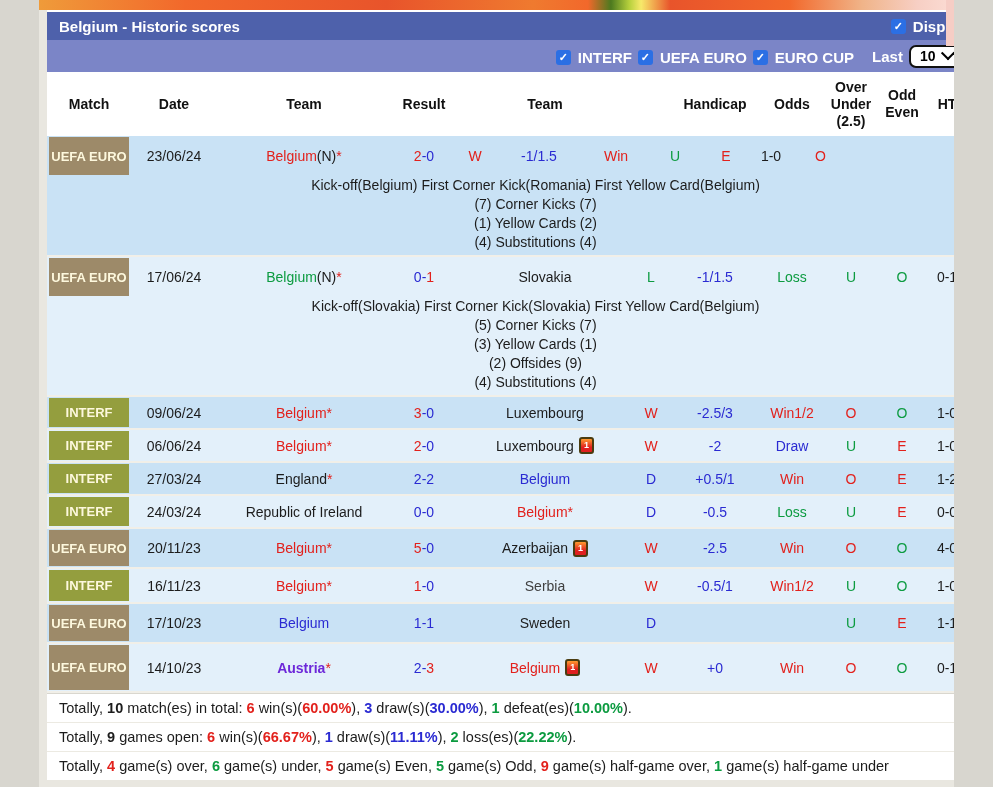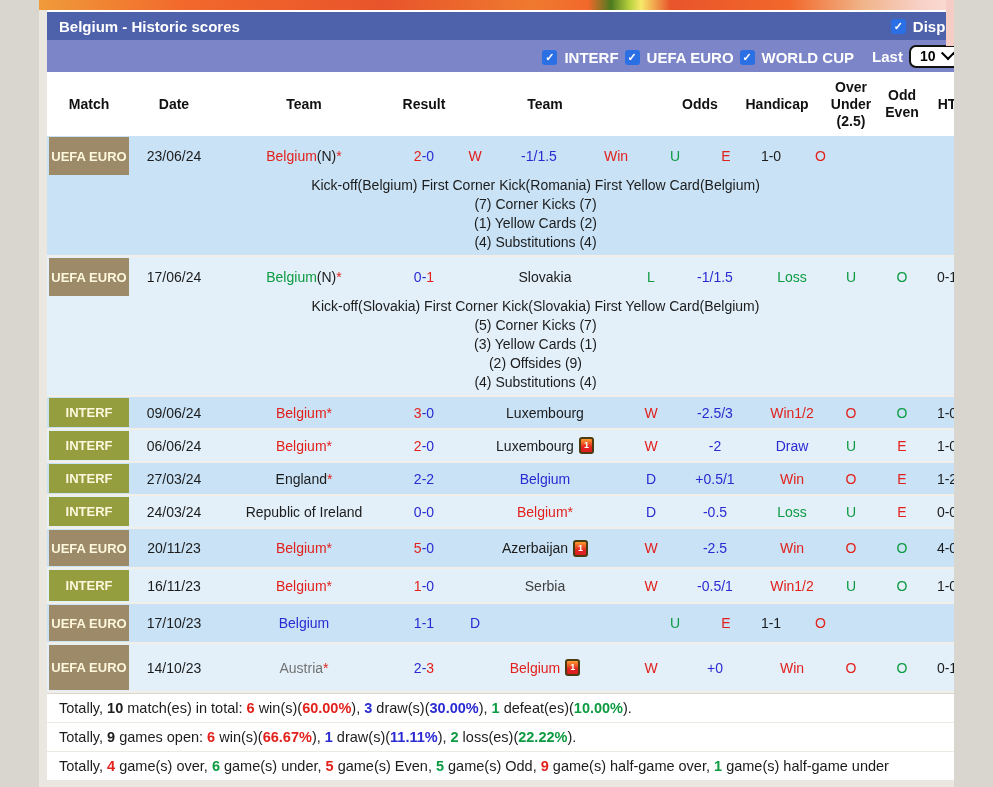--- a/index.html
+++ b/index.html
@@ -70,40 +70,40 @@
     </div>
     <div class="filter-bar">
       <span id="filters"><span class="fgroup">
             <span class="cb"></span>
             <span>INTERF</span>
           </span><span class="fgroup">
             <span class="cb"></span>
             <span>UEFA EURO</span>
           </span><span class="fgroup">
             <span class="cb"></span>
-            <span>WORLD CUP</span>
+            <span>EURO CUP</span>
           </span></span>
       <span class="last-group">
         <span>Last</span>
         <span class="select">
           <span>10</span>
           <span class="chev"></span>
         </span>
         <span>games</span>
       </span>
     </div>
     <div class="thead" id="thead">
         <div class="hcell c0">Match</div>
         <div class="hcell c1">Date</div>
         <div class="hcell c2">Team</div>
         <div class="hcell c3">Result</div>
         <div class="hcell c4">Team</div>
         <div class="hcell c5"></div>
+        <div class="hcell c6">Handicap</div>
         <div class="hcell c7">Odds</div>
-        <div class="hcell c6">Handicap</div>
         <div class="hcell c8">Over
 Under
 (2.5)</div>
         <div class="hcell c9">Odd
 Even</div>
         <div class="hcell c10">HT</div>
         <div class="hcell c11">Over
 Under
 (0.75)</div>
       </div>
@@ -457,20 +457,23 @@
             </div>
             <div class="cell c1">17/10/23</div>
             <div class="cell c2">
               <span style="color: rgb(42, 42, 210);">Belgium</span>
             </div>
             <div class="cell c3">
               <span style="color: rgb(42, 42, 210);">1</span>
               <span style="color: rgb(42, 42, 210);">-</span>
               <span style="color: rgb(42, 42, 210);">1</span>
             </div>
+            <div class="cell c4">
+              <span style="color: rgb(28, 28, 28);">Sweden</span>
+            </div>
             <div class="cell c5">
               <span style="color: rgb(42, 42, 210);">D</span>
             </div>
             <div class="cell c6">
               <span style="color: rgb(42, 42, 210);"></span>
             </div>
             <div class="cell c7">
               <span style="color: rgb(28, 28, 28);"></span>
             </div>
             <div class="cell c8">
@@ -487,21 +490,21 @@
             </div>
           </div>
         </div>
         <div class="row-block" style="background: rgb(227, 240, 250);">
           <div class="main-row">
             <div class="cell c0">
               <div class="badge" style="background: rgb(157, 138, 105);">UEFA EURO</div>
             </div>
             <div class="cell c1">14/10/23</div>
             <div class="cell c2">
-              <span style="color: #737373;">Austria</span>
+              <span style="color: #6d28d9; font-weight: bold;">Austria</span>
               <span style="color: rgb(226, 33, 28);">*</span>
             </div>
             <div class="cell c3">
               <span style="color: rgb(42, 42, 210);">2</span>
               <span style="color: rgb(42, 42, 210);">-</span>
               <span style="color: rgb(226, 33, 28);">3</span>
             </div>
             <div class="cell c4">
               <span style="color: rgb(226, 33, 28);">Belgium</span>
               <span class="red-card"></span>

